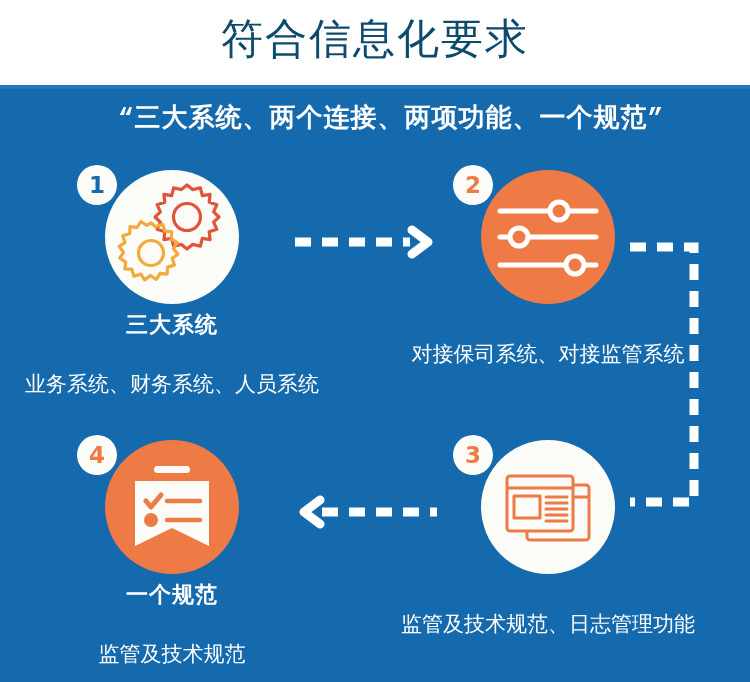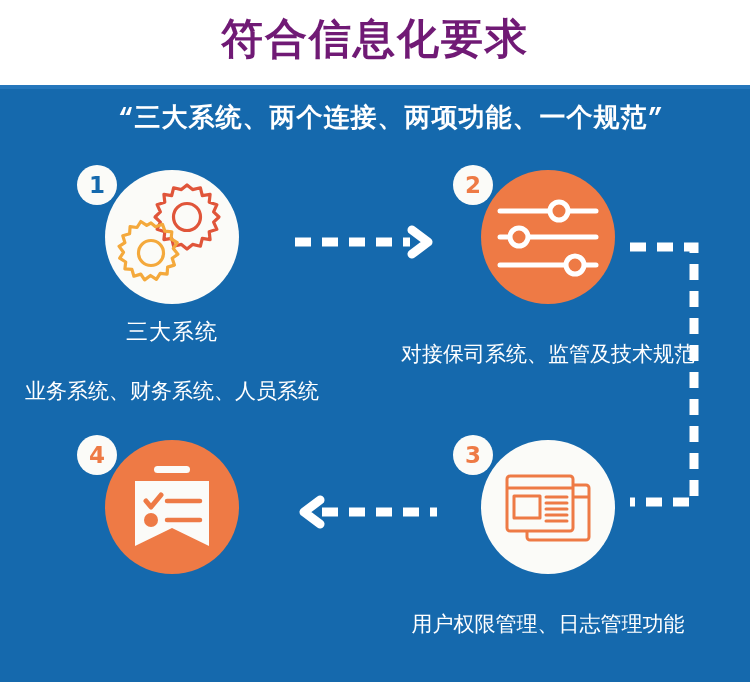--- a/index.html
+++ b/index.html
@@ -25,24 +25,24 @@
     width: 750px;
     height: 85px;
     background: #ffffff;
   }
   #main-title {
     position: absolute;
     left: 0; top: 8px;
     width: 750px;
     text-align: center;
     font-family: "DejaVu Serif", "Liberation Serif", serif;
-    font-weight: bold;
+    font-weight: normal;
     font-size: 42px;
     letter-spacing: 2px;
-    color: #701a75;
+    color: #0c4a6e;
     line-height: 62px;
     white-space: nowrap;
   }
 
   
   #blue-body {
     position: absolute;
     left: 0; top: 85px;
     width: 750px;
     height: 597px;
@@ -117,23 +117,22 @@
   .caption {
     width: 300px;
     text-align: center;
     color: #FFFFFF;
     font-family: "DejaVu Sans", "Liberation Sans", sans-serif;
     line-height: 30px;
   }
   .caption .headline {
     display: block;
     font-size: 22px;
-    font-weight: normal;
+    font-weight: bold;
     letter-spacing: 1px;
-    margin-top: 7px;
   }
   .caption .detail {
     display: block;
     font-size: 21px;
     font-weight: normal;
     letter-spacing: 0px;
     margin-top: 29px;
   }
 
   
@@ -231,21 +230,21 @@
           <g fill="#EE7A45" stroke="#FFFFFF" stroke-width="5">
             <circle cx="78" cy="41" r="9"></circle>
             <circle cx="38" cy="67" r="9"></circle>
             <circle cx="94" cy="95" r="9"></circle>
           </g>
         </svg>
       </div>
       <div class="badge orange-num">2</div>
     </div>
     <div class="caption">
-      <span class="detail">对接保司系统、监管及技术规范</span>
+      <span class="detail">对接保司系统、对接监管系统</span>
     </div>
   </div>
 
   <div class="node" id="node-4">
     <div class="disc-wrap">
       <div class="disc orange"></div>
       <div class="icon-holder">
         <svg viewBox="0 0 134 134" width="134" height="134" xmlns="http://www.w3.org/2000/svg">
 
           <rect x="49" y="26" width="36" height="7" rx="3.5" fill="#FBFBF8"></rect>
@@ -254,20 +253,24 @@
 
           <polyline points="41,61 46,67 56,55" fill="none" stroke="#EE7A45" stroke-width="5" stroke-linecap="round" stroke-linejoin="round"></polyline>
 
           <circle cx="46" cy="80" r="7" fill="#EE7A45"></circle>
 
           <line x1="62" y1="61" x2="95" y2="61" stroke="#EE7A45" stroke-width="4.5" stroke-linecap="round"></line>
           <line x1="62" y1="80" x2="95" y2="80" stroke="#EE7A45" stroke-width="4.5" stroke-linecap="round"></line>
         </svg>
       </div>
       <div class="badge orange-num">4</div>
+    </div>
+    <div class="caption">
+      <span class="headline">一个规范</span>
+      <span class="detail">监管及技术规范</span>
     </div>
   </div>
 
   <div class="node" id="node-3">
     <div class="disc-wrap">
       <div class="disc white"></div>
       <div class="icon-holder">
         <svg viewBox="0 0 134 134" width="134" height="134" xmlns="http://www.w3.org/2000/svg">
           <g fill="none" stroke="#EE7A45" stroke-width="3" stroke-linejoin="round">
 
@@ -284,17 +287,17 @@
             <line x1="65" y1="63" x2="86" y2="63"></line>
             <line x1="65" y1="69" x2="86" y2="69"></line>
             <line x1="65" y1="75" x2="86" y2="75"></line>
             <line x1="65" y1="81" x2="86" y2="81"></line>
           </g>
         </svg>
       </div>
       <div class="badge orange-num">3</div>
     </div>
     <div class="caption">
-      <span class="detail">用户权限管理、日志管理功能</span>
+      <span class="detail">监管及技术规范、日志管理功能</span>
     </div>
   </div>
 
 </div>
 
 </body></html>

